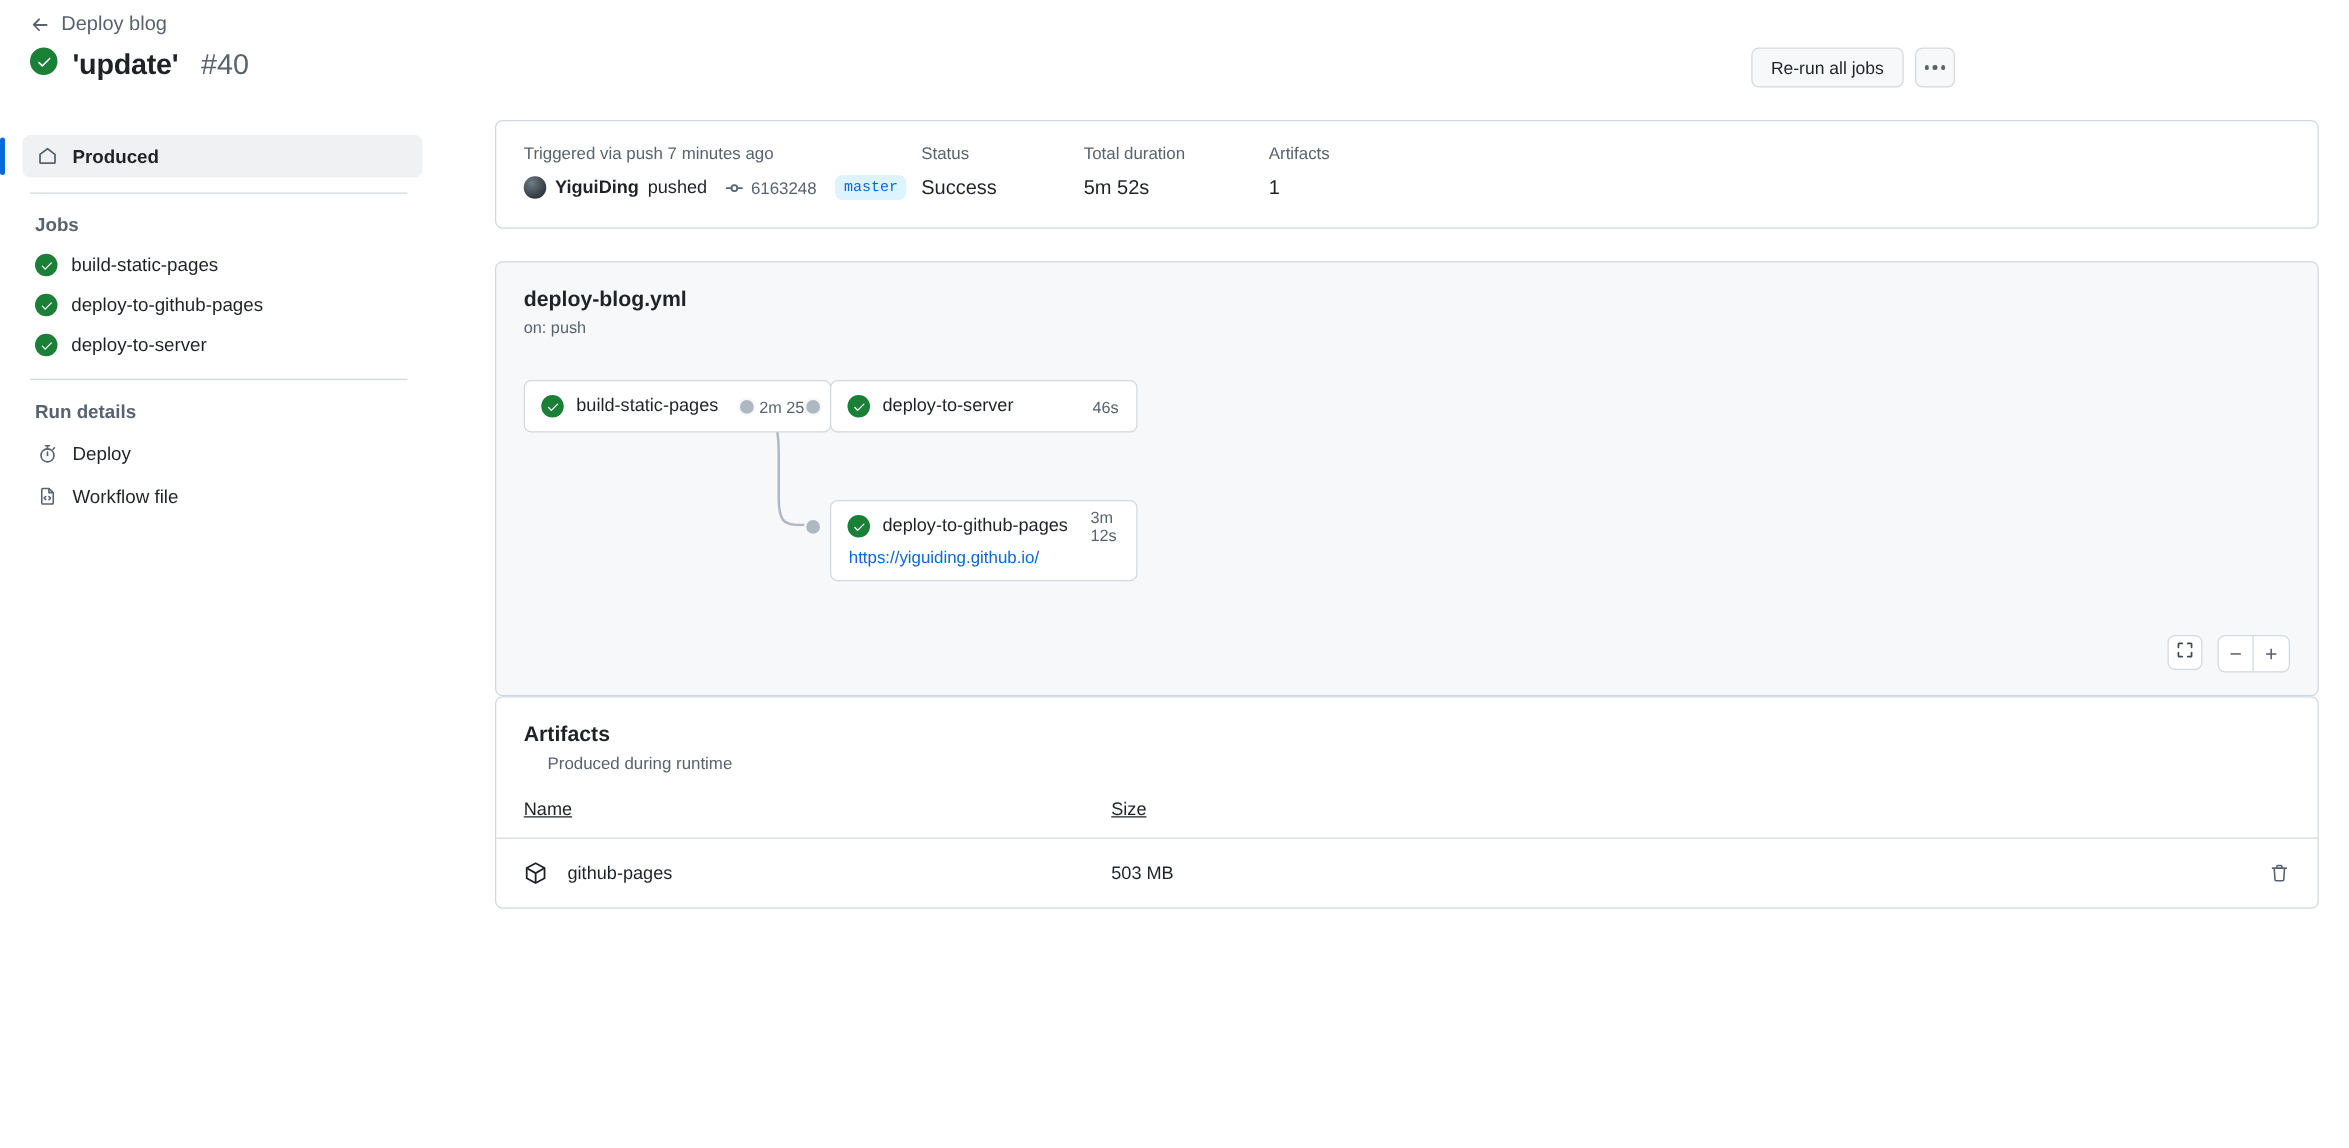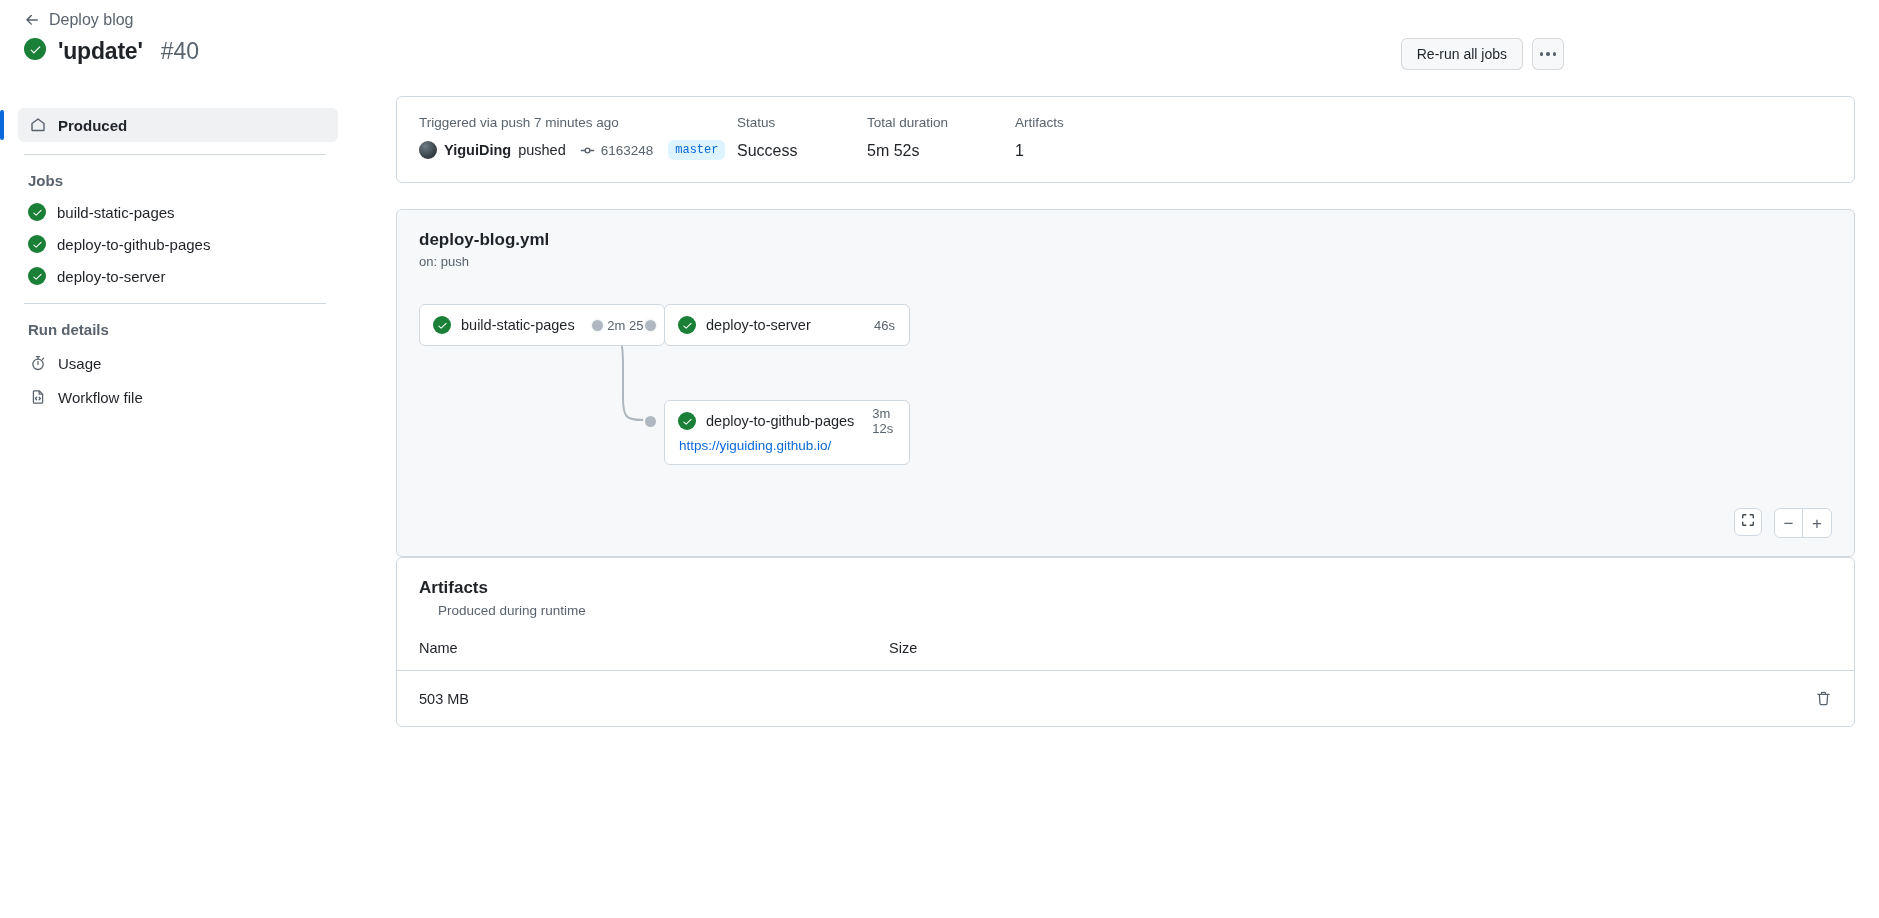--- a/index.html
+++ b/index.html
@@ -138,21 +138,21 @@
   .gc-group div {
     width: 28px; height: 28px; display: flex; align-items: center; justify-content: center;
     cursor: pointer; color: #59636e; font-size: 17px; line-height: 1;
   }
   .gc-group div:first-child { border-right: 1px solid #d1d9e0; }
 
   
   .art-head { padding: 18px 22px 14px 22px; }
   .art-title { font-size: 17px; font-weight: 600; line-height: 24px; }
   .art-sub { font-size: 13.5px; color: #59636e; margin-top: 3px; margin-left: 19px; }
-  .art-cols { display: flex; align-items: center; padding: 8px 22px 14px 22px; }
+  .art-cols { display: flex; align-items: center; padding: 8px 22px 14px 22px; text-decoration: underline; }
   .art-col-name { width: 470px; font-size: 14.5px; color: #1f2328; }
   .art-col-size { font-size: 14.5px; color: #1f2328; }
   .art-row {
     display: flex; align-items: center;
     border-top: 1px solid #d1d9e0; padding: 0 22px; height: 56px;
   }
   .art-name-cell { width: 470px; display: flex; align-items: center; gap: 16px; }
   .art-name-cell svg { width: 19px; height: 19px; display: block; color: #1f2328; }
   .art-name-text { font-size: 14.5px; }
   .art-size-cell { font-size: 14.5px; }
@@ -237,21 +237,21 @@
     <div class="divider"></div>
     <div class="side-heading">Run details</div>
 
     <div class="side-item">
       <span>
         <svg viewBox="0 0 16 16" fill="none" stroke="currentColor" stroke-width="1.3" aria-hidden="true">
           <circle cx="8" cy="9.3" r="5.2"></circle>
           <path d="M8 9.3V6.6M6.4 1.6h3.2M8 1.6v2.5M12.4 4.4l1.1-1.1" stroke-linecap="round"></path>
         </svg>
       </span>
-      <span>Usage</span>
+      <span>Deploy</span>
     </div>
     <div class="side-item">
       <span>
         <svg viewBox="0 0 16 16" fill="none" stroke="currentColor" stroke-width="1.25" aria-hidden="true">
           <path d="M9.2 1.8H4.3a.9.9 0 0 0-.9.9v10.6a.9.9 0 0 0 .9.9h7.4a.9.9 0 0 0 .9-.9V5.1L9.2 1.8Z" stroke-linejoin="round"></path>
           <path d="M9.1 2v3.1h3.1" stroke-linejoin="round"></path>
           <path d="M6.6 8.2 5.3 9.5l1.3 1.3M9.1 8.2l1.3 1.3-1.3 1.3" stroke-linecap="round" stroke-linejoin="round"></path>
         </svg>
       </span>
       <span>Workflow file</span>
@@ -369,20 +369,29 @@
     <div class="card">
       <div class="art-head">
         <div class="art-title">Artifacts</div>
         <div class="art-sub">Produced during runtime</div>
       </div>
       <div class="art-cols">
         <div class="art-col-name">Name</div>
         <div class="art-col-size">Size</div>
       </div>
       <div class="art-row">
+        <div class="art-name-cell">
+          <span>
+            <svg viewBox="0 0 16 16" fill="none" stroke="currentColor" stroke-width="1.2" aria-hidden="true">
+              <path d="M8 1.3 14 4.6v6.8L8 14.7 2 11.4V4.6L8 1.3Z" stroke-linejoin="round"></path>
+              <path d="M2.2 4.7 8 8l5.8-3.3M8 8v6.7" stroke-linejoin="round"></path>
+            </svg>
+          </span>
+          <span class="art-name-text">github-pages</span>
+        </div>
         <div class="art-size-cell">503 MB</div>
         <div class="art-del">
           <span>
             <svg viewBox="0 0 16 16" fill="none" stroke="currentColor" stroke-width="1.2" aria-hidden="true">
               <path d="M2.8 4.2h10.4M6.2 4.2V2.9a.6.6 0 0 1 .6-.6h2.4a.6.6 0 0 1 .6.6v1.3" stroke-linecap="round"></path>
               <path d="M4.1 4.2l.6 8.6a.9.9 0 0 0 .9.9h4.8a.9.9 0 0 0 .9-.9l.6-8.6" stroke-linejoin="round"></path>
             </svg>
           </span>
         </div>
       </div>

